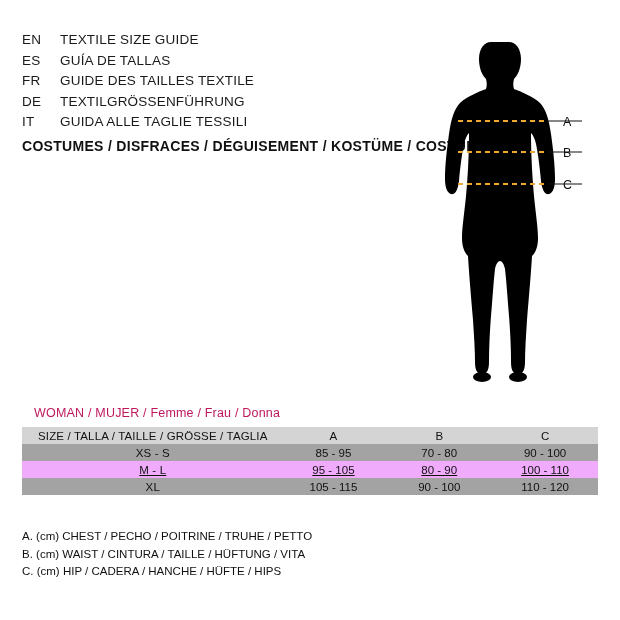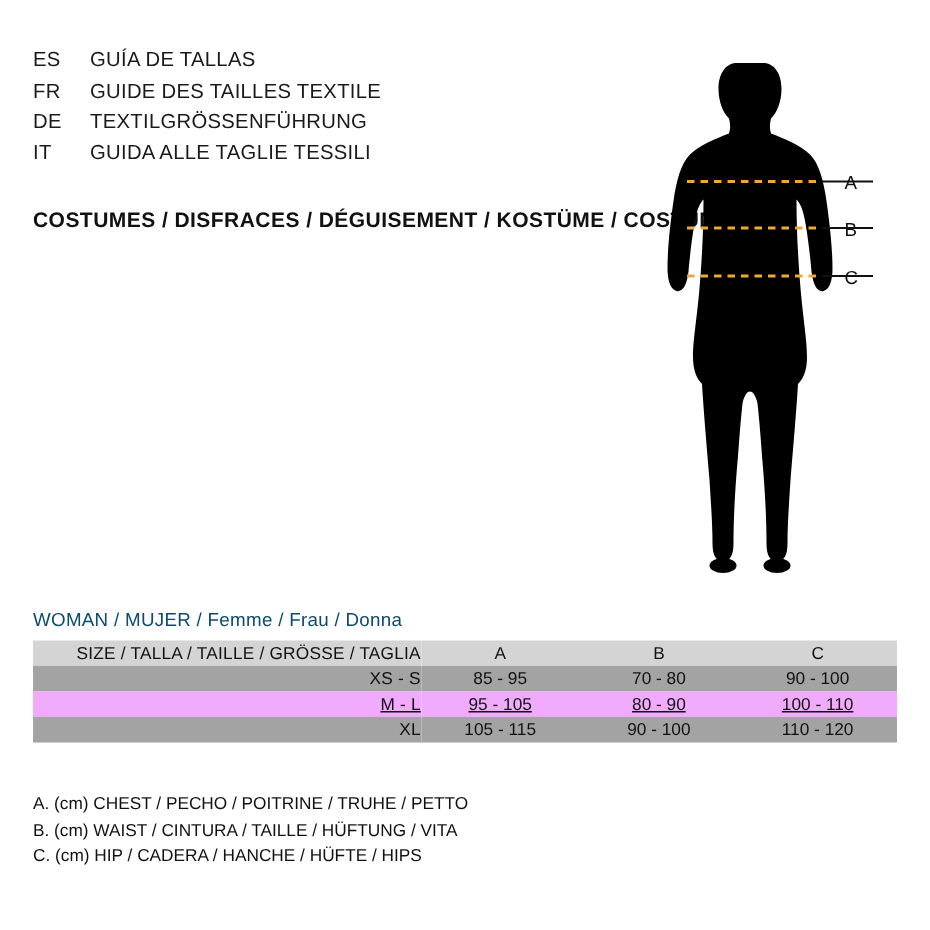--- a/index.html
+++ b/index.html
@@ -71,25 +71,25 @@
   .marker-label {
     position: absolute;
     font-size: 12.5px;
     color: #111;
     line-height: 1;
   }
 
   
   .table-title {
     position: absolute;
-    left: 22px;
+    left: 34px;
     top: 406px;
     font-size: 12.5px;
     letter-spacing: 0.2px;
-    color: #0c4a6e;
+    color: #be185d;
     white-space: nowrap;
   }
   table.size-table {
     position: absolute;
     left: 22px;
     top: 427px;
     width: 576px;
     border-collapse: collapse;
     font-size: 11.5px;
     color: #111;
@@ -105,21 +105,21 @@
   .row-alt {
     background: #f0abfc;
     text-decoration: underline;
   }
   .row-plain {
     background: #a3a3a3;
   }
   .c-label {
     width: 256px;
     padding-left: 3px !important;
-    text-align: right;
+    text-align: center;
     letter-spacing: 0.15px;
   }
   .c-a, .c-b, .c-c {
     width: 106px;
     text-align: center;
   }
   .c-pad {
     width: 0;
   }
 
@@ -135,20 +135,24 @@
   .note-line {
     white-space: nowrap;
   }
 </style>
 </head>
 <body>
 
 <div class="page">
 
   <div class="lang-block">
+    <div class="lang-row">
+      <span class="lang-code">EN</span>
+      <span class="lang-text">TEXTILE SIZE GUIDE</span>
+    </div>
     <div class="lang-row">
       <span class="lang-code">ES</span>
       <span class="lang-text">GUÍA DE TALLAS</span>
     </div>
     <div class="lang-row">
       <span class="lang-code">FR</span>
       <span class="lang-text">GUIDE DES TAILLES TEXTILE</span>
     </div>
     <div class="lang-row">
       <span class="lang-code">DE</span>

